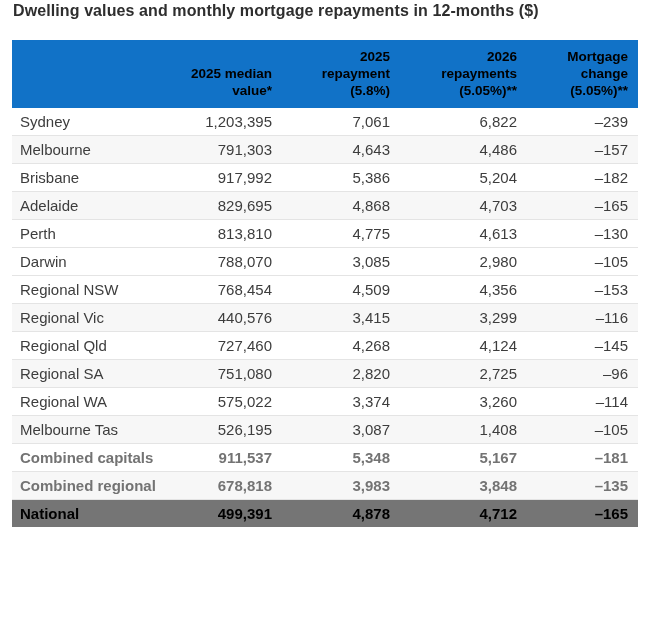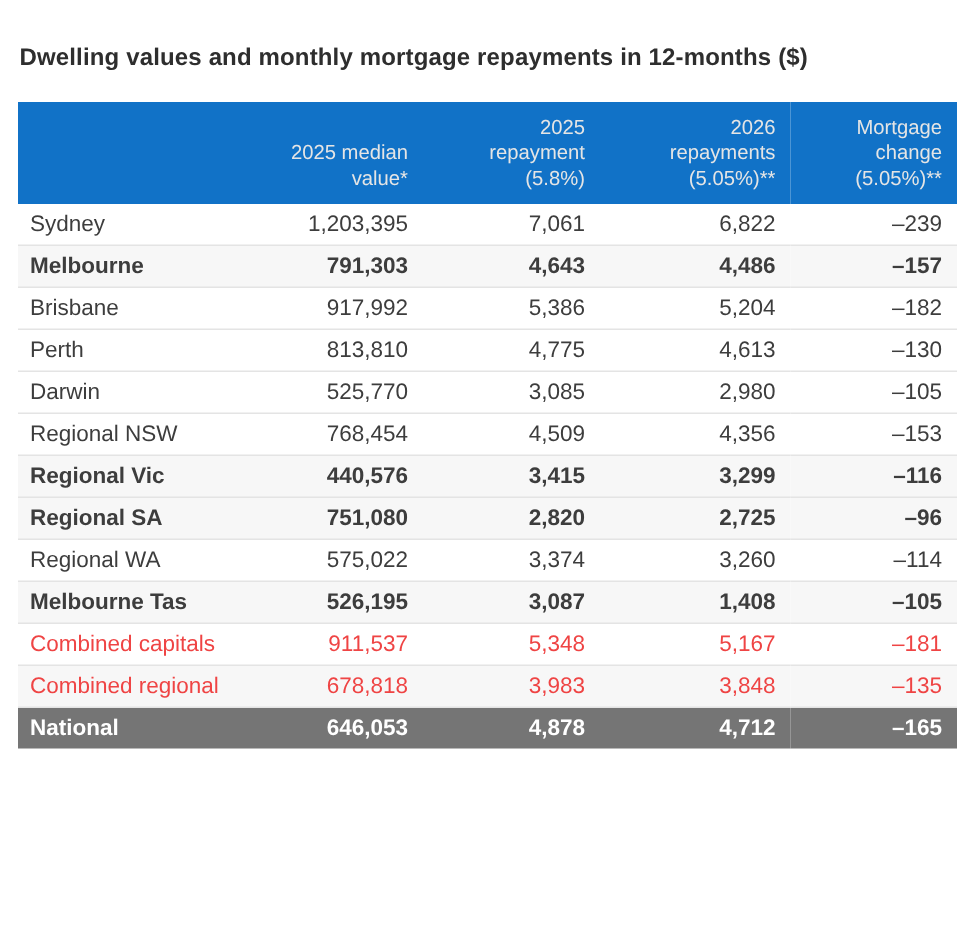--- a/index.html
+++ b/index.html
@@ -11,70 +11,70 @@
     overflow: hidden;
     font-family: "Liberation Sans", sans-serif;
   }
   .page {
     width: 652px;
     height: 631px;
     box-sizing: border-box;
   }
   .title {
     margin: 0;
-    padding: 30px 14px 0 13px;
+    padding: 2px 14px 0 13px;
     font-size: 16px;
     line-height: 17px;
     font-weight: bold;
     color: #2e2e2e;
     letter-spacing: 0.1px;
   }
   table.dv-table {
     border-collapse: collapse;
     table-layout: fixed;
     width: 626px;
     margin: 21px 14px 0 12px;
   }
   col.c-name   { width: 148px; }
   col.c-median { width: 122px; }
   col.c-rep25  { width: 118px; }
   col.c-rep26  { width: 127px; }
   col.c-change { width: 111px; }
 
   thead th {
     background: #1172c7;
-    color: #e5e5e5;
+    color: #000000;
     font-size: 13.5px;
     line-height: 17px;
-    font-weight: normal;
+    font-weight: bold;
     text-align: right;
     vertical-align: bottom;
     padding: 8px 10px 9px 4px;
     white-space: pre-line;
   }
   thead th.name-col { text-align: left; padding-left: 8px; }
 
   tbody td {
     font-size: 15px;
     line-height: 15px;
     color: #3d3d3d;
     padding: 6px 10px 6px 4px;
     text-align: right;
     border-bottom: 1px solid #e4e4e4;
     white-space: nowrap;
   }
   tbody td.name-cell {
     text-align: left;
     padding-left: 8px;
   }
-  tr.stripe td { background: #f7f7f7; font-weight: bold; }
-  tr.bold td   { font-weight: normal; color: #ef4444; }
+  tr.stripe td { background: #f7f7f7; }
+  tr.bold td   { font-weight: bold; color: #737373; }
   tr.highlight td {
     background: #757575;
-    color: #ffffff;
+    color: #000000;
     font-weight: bold;
     border-bottom: none;
   }
 </style>
 </head>
 <body>
 
 <div class="page">
   <h1 class="title">Dwelling values and monthly mortgage repayments in 12-months ($)</h1>
 
@@ -117,47 +117,61 @@
           <td>4,486</td>
           <td>–157</td>
         </tr>
         <tr class="">
           <td class="name-cell">Brisbane</td>
           <td>917,992</td>
           <td>5,386</td>
           <td>5,204</td>
           <td>–182</td>
         </tr>
+        <tr class="stripe">
+          <td class="name-cell">Adelaide</td>
+          <td>829,695</td>
+          <td>4,868</td>
+          <td>4,703</td>
+          <td>–165</td>
+        </tr>
         <tr class="">
           <td class="name-cell">Perth</td>
           <td>813,810</td>
           <td>4,775</td>
           <td>4,613</td>
           <td>–130</td>
         </tr>
         <tr class="">
           <td class="name-cell">Darwin</td>
-          <td>525,770</td>
+          <td>788,070</td>
           <td>3,085</td>
           <td>2,980</td>
           <td>–105</td>
         </tr>
         <tr class="">
           <td class="name-cell">Regional NSW</td>
           <td>768,454</td>
           <td>4,509</td>
           <td>4,356</td>
           <td>–153</td>
         </tr>
         <tr class="stripe">
           <td class="name-cell">Regional Vic</td>
           <td>440,576</td>
           <td>3,415</td>
           <td>3,299</td>
           <td>–116</td>
+        </tr>
+        <tr class="">
+          <td class="name-cell">Regional Qld</td>
+          <td>727,460</td>
+          <td>4,268</td>
+          <td>4,124</td>
+          <td>–145</td>
         </tr>
         <tr class="stripe">
           <td class="name-cell">Regional SA</td>
           <td>751,080</td>
           <td>2,820</td>
           <td>2,725</td>
           <td>–96</td>
         </tr>
         <tr class="">
           <td class="name-cell">Regional WA</td>
@@ -182,20 +196,20 @@
         </tr>
         <tr class="bold stripe">
           <td class="name-cell">Combined regional</td>
           <td>678,818</td>
           <td>3,983</td>
           <td>3,848</td>
           <td>–135</td>
         </tr>
         <tr class="highlight">
           <td class="name-cell">National</td>
-          <td>646,053</td>
+          <td>499,391</td>
           <td>4,878</td>
           <td>4,712</td>
           <td>–165</td>
         </tr>
       </tbody>
   </table>
 </div>
 
 </body></html>

